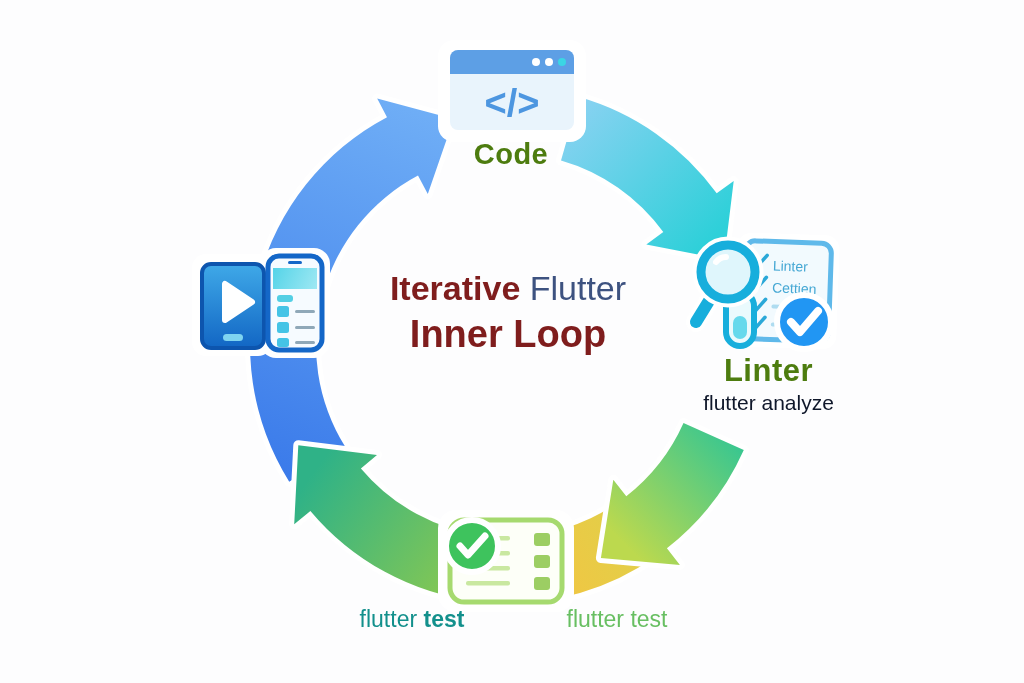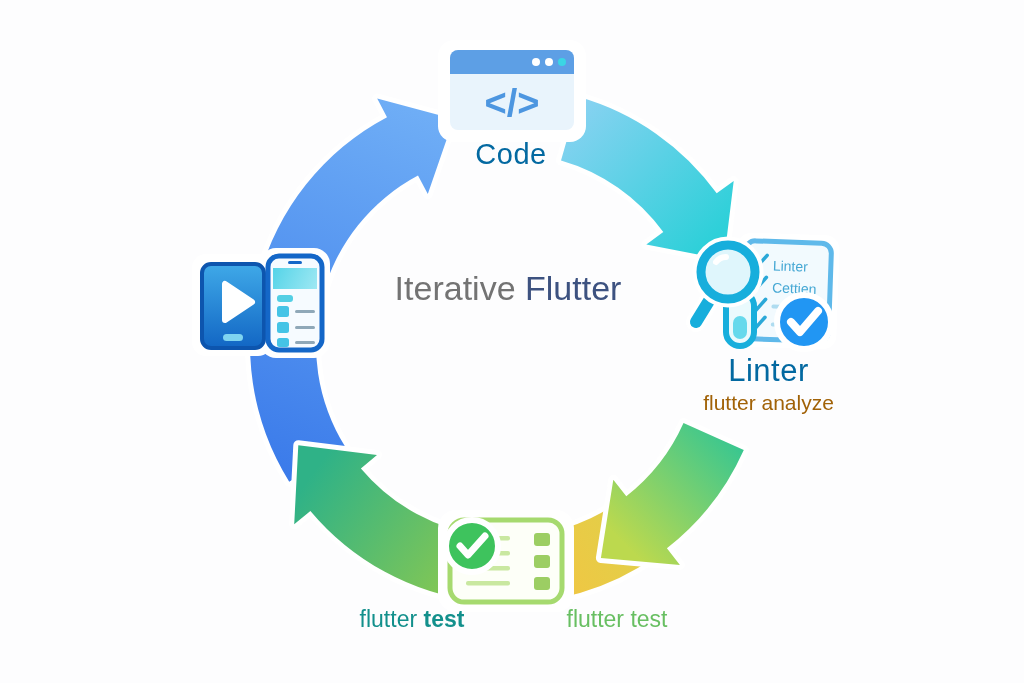--- a/index.html
+++ b/index.html
@@ -4,33 +4,33 @@
 <style>
   html,body{margin:0;padding:0;}
   body{
     width:1024px;height:683px;position:relative;overflow:hidden;
     background:#fdfdfe;
     font-family:"Liberation Sans","DejaVu Sans",sans-serif;
   }
   .stage{position:absolute;inset:0;}
   svg{position:absolute;left:0;top:0;font-family:"Liberation Sans","DejaVu Sans",sans-serif;}
   .label{position:absolute;text-align:center;white-space:nowrap;}
-  .stage-label{font-weight:normal;color:#0369a1;font-size:30px;letter-spacing:.5px;}
+  .stage-label{font-weight:bold;color:#4d7c0f;font-size:30px;letter-spacing:.5px;}
   #code-label{left:446px;top:138px;width:130px;font-size:29px;}
   #run-label{left:197px;top:362px;width:130px;}
   #analyze-label{left:686px;top:353px;width:165px;font-size:31px;}
-  #analyze-cmd{left:686px;top:391px;width:165px;font-size:21px;color:#a16207;}
+  #analyze-cmd{left:686px;top:391px;width:165px;font-size:21px;color:#0f172a;}
   #test-cmd-left{left:332px;top:606px;width:160px;font-size:23px;color:#13908c;}
   #test-cmd-left .w2{font-weight:bold;}
   #test-cmd-right{left:537px;top:606px;width:160px;font-size:23px;color:#68bf62;}
   #center-title{
     left:318px;top:265px;width:380px;color:#3d5280;
     font-size:34px;line-height:46px;font-weight:500;
   }
-  #center-title .b{font-weight:normal;color:#737373;}
+  #center-title .b{font-weight:bold;color:#7f1d1d;}
   #center-title .l3{font-size:38px;}
 </style>
 </head>
 <body>
 
 <div class="stage">
 
 <svg width="1024" height="683" viewBox="0 0 1024 683">
   <defs>
     <linearGradient id="gradA" gradientUnits="userSpaceOnUse" x1="300" y1="480" x2="450" y2="120">
@@ -166,20 +166,21 @@
     </g>
     <g>
       <circle cx="472" cy="546" r="26" fill="#3ec35d" stroke="#ffffff" stroke-width="6"></circle>
       <path d="M460 546 l8 9 l17 -19" stroke="#ffffff" stroke-width="7" fill="none" stroke-linecap="round" stroke-linejoin="round"></path>
     </g>
   </g>
 </svg>
 
 <div class="label" id="center-title">
   <div><span class="b">Iterative</span> <span>Flutter</span></div>
+  <div class="b l3">Inner Loop</div>
 </div>
 
 <div class="label stage-label" id="code-label">Code</div>
 <div class="label stage-label" id="analyze-label">Linter</div>
 <div class="label" id="analyze-cmd">flutter analyze</div>
 
 <div class="label" id="test-cmd-left">
   <span class="w1">flutter</span> <span class="w2">test</span>
 </div>
 <div class="label" id="test-cmd-right">

